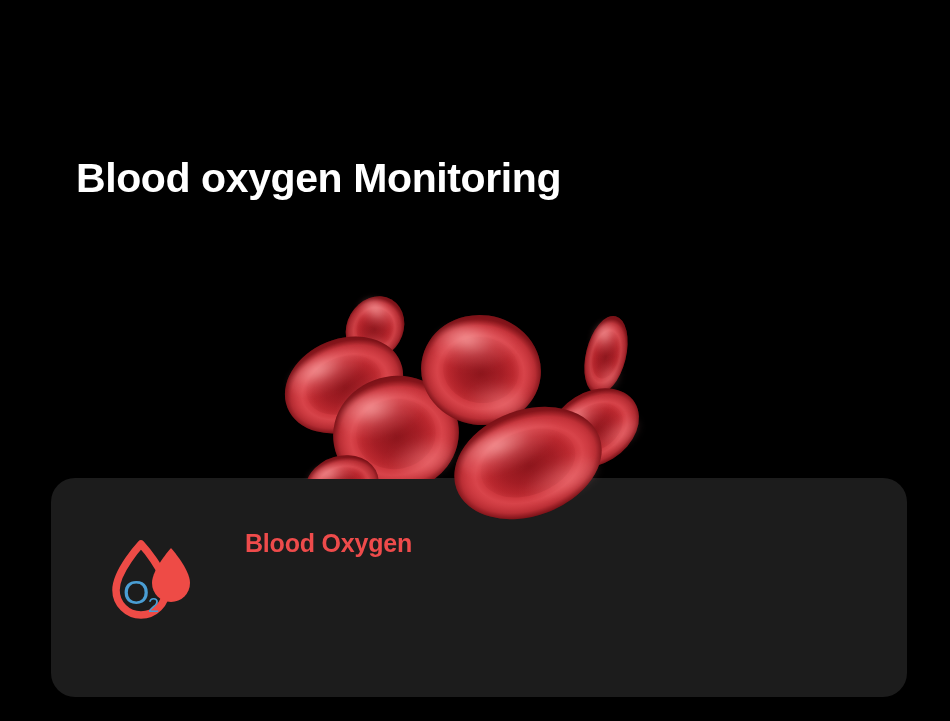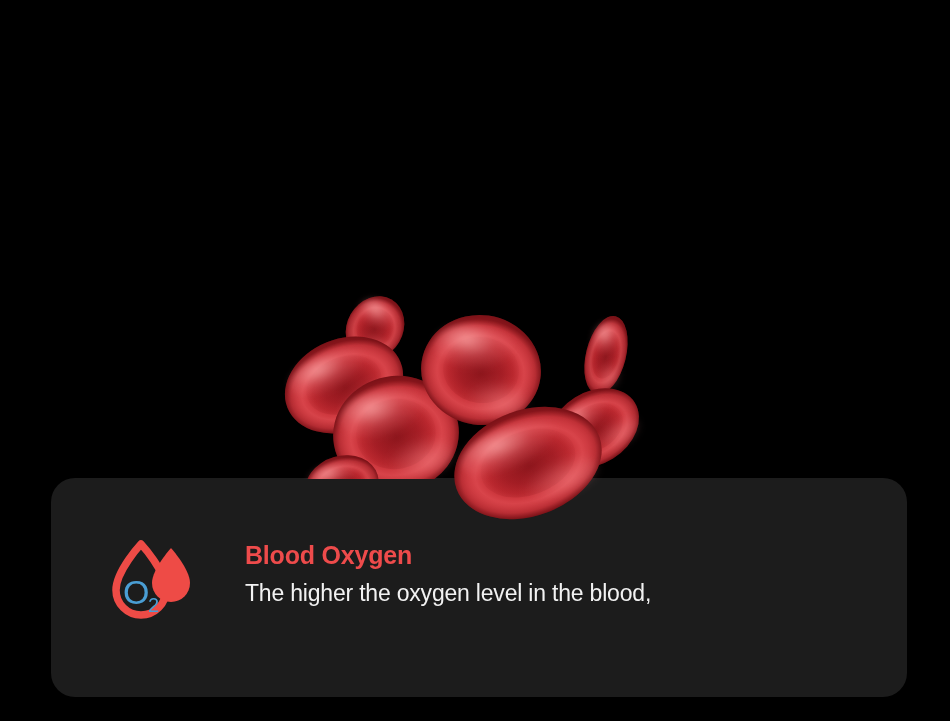--- a/index.html
+++ b/index.html
@@ -123,36 +123,37 @@
     position: absolute;
     left: 137px;
     top: 0px;
     width: 620px;
   }
   #blood-oxygen-heading {
     font-size: 25px;
     font-weight: bold;
     color: #ee4b4b;
     line-height: 1.2;
-    margin: 12px 0 8px 0;
+    margin: 0 0 8px 0;
     letter-spacing: -0.2px;
   }
   .card-desc-line {
     font-size: 23px;
     color: #f2f2f2;
     line-height: 1.37;
     letter-spacing: -0.2px;
     white-space: nowrap;
   }
 </style>
 </head>
 <body>
 
 <div id="stage">
 
+  <div id="page-title">Blood oxygen Monitoring</div>
 
   <div id="info-card"></div>
 
   <div id="cells-layer">
 
     <div id="cells-upper-clip">
 
       <div class="rbc" style="left:347px; top:295px; width:56px; height:66px; transform:rotate(30deg);">
         <div class="disc"></div>
           <div class="dimple"></div>
@@ -220,18 +221,17 @@
 
         <path d="M63 10 C63 10 82 31 82 45 A19 19 0 0 1 44 45 C44 31 63 10 63 10 Z" fill="#ee4b46"></path>
 
         <text x="15" y="66" font-family="'Liberation Sans', sans-serif" font-size="34" font-weight="normal" fill="#4a9ed4">O</text>
         <text x="40" y="74" font-family="'Liberation Sans', sans-serif" font-size="20" font-weight="normal" fill="#4a9ed4">2</text>
       </svg>
     </div>
 
     <div id="card-text">
       <div id="blood-oxygen-heading">Blood Oxygen</div>
-      <div class="card-desc-line">The higher the oxygen level in the blood,</div>
     </div>
 
   </div>
 
 </div>
 
 </body></html>

